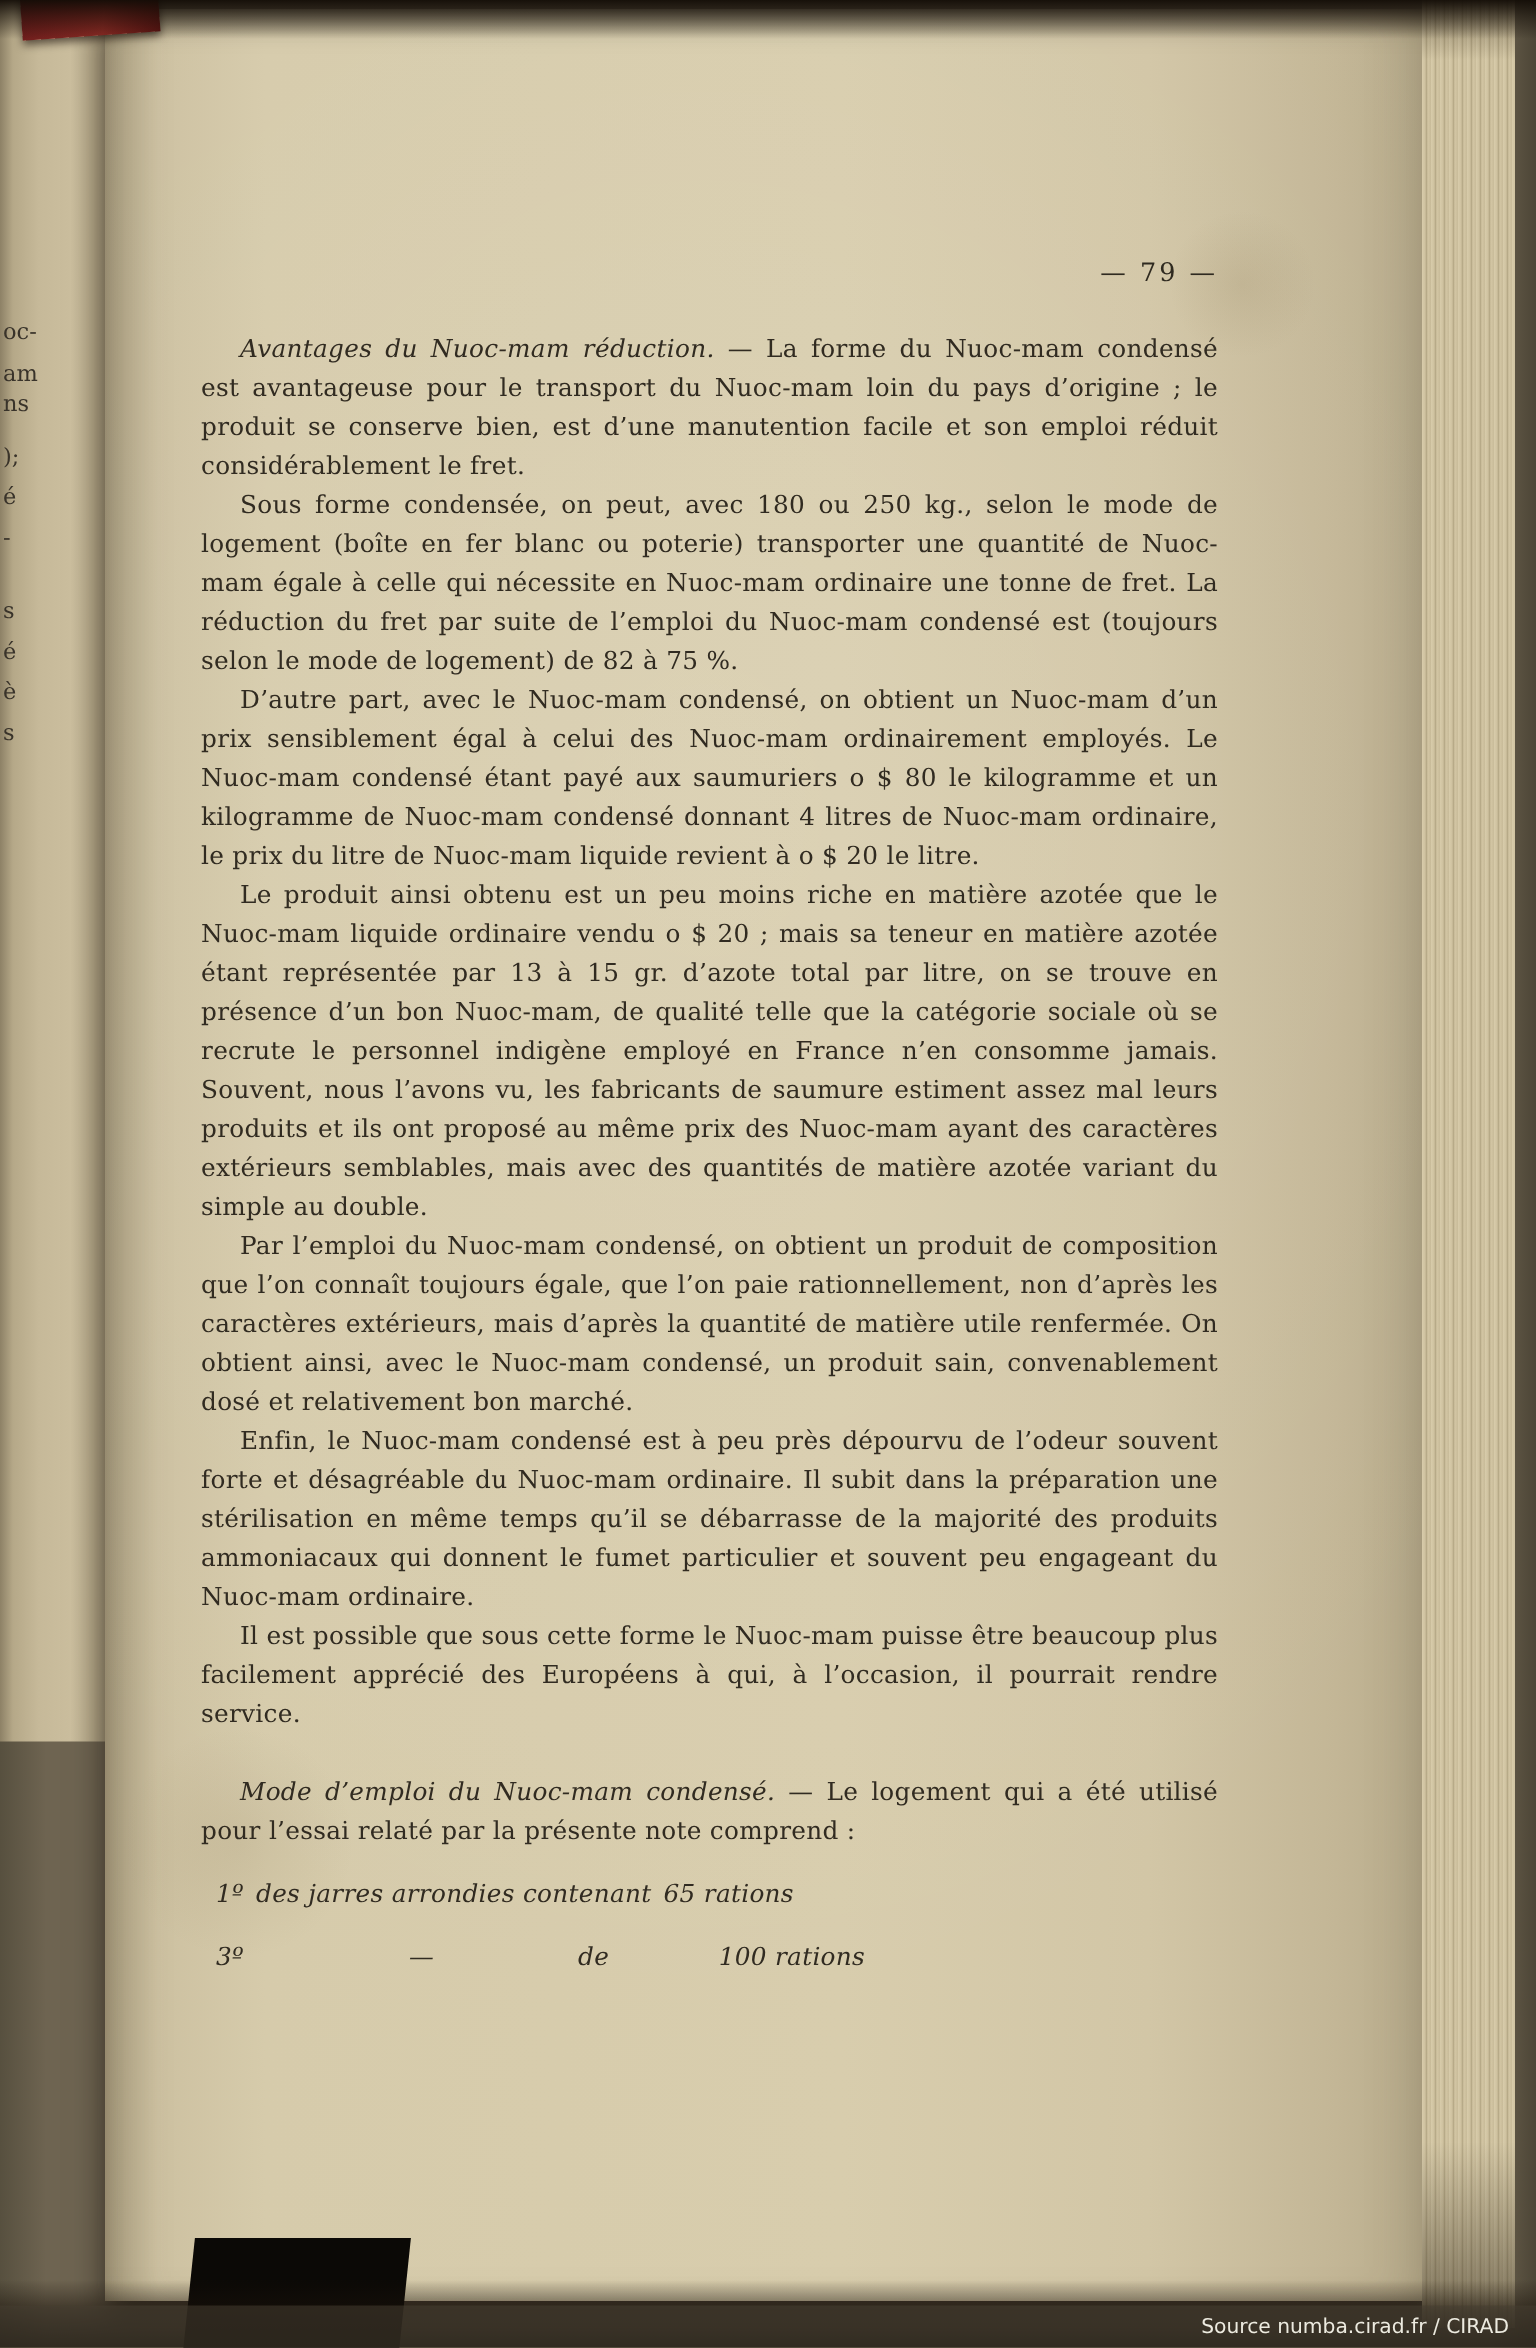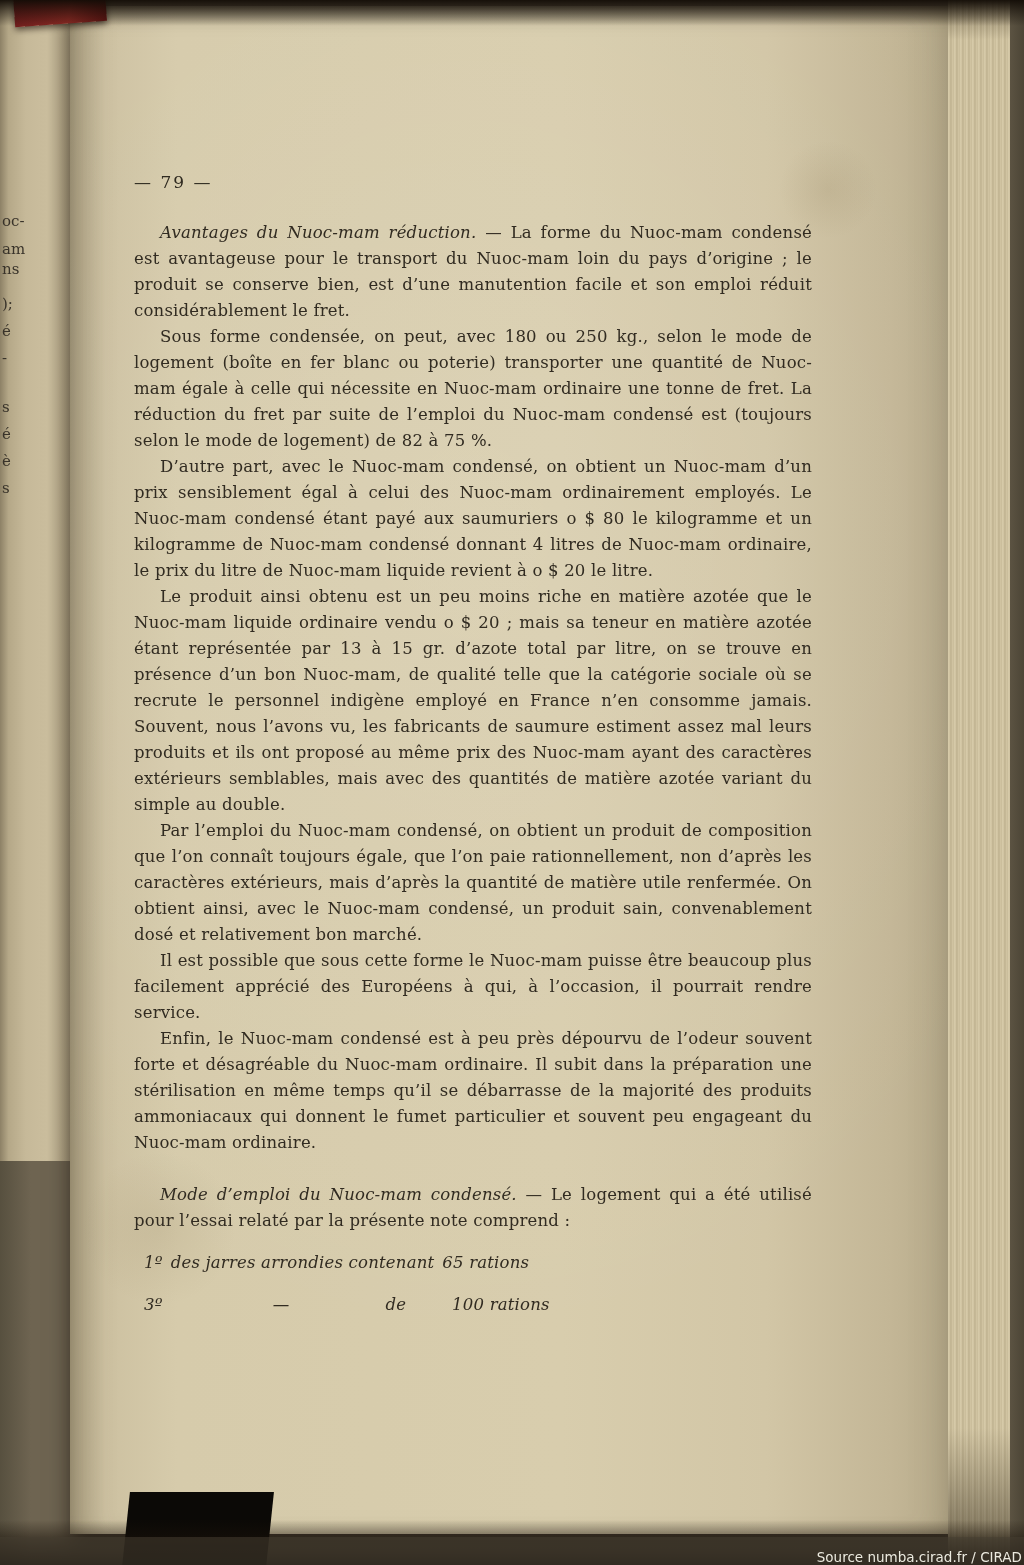--- a/index.html
+++ b/index.html
@@ -31,38 +31,38 @@
       radial-gradient(ellipse 120% 90% at 45% 35%, rgba(255,255,255,0.10), rgba(0,0,0,0) 60%),
       linear-gradient(90deg, #b3a787 0%, #cdc1a1 4%, #d6cbab 12%, #d8cdad 55%, #d2c6a6 78%, #c3b696 92%, #b4a888 100%);
     box-shadow:
       inset 0 18px 22px -14px rgba(25,18,10,0.55),
       inset -30px 0 40px -25px rgba(90,80,60,0.50),
       inset 30px 0 40px -28px rgba(90,80,60,0.45),
       0 10px 20px rgba(15,10,5,0.6);
   }
   .page-number {
     margin-top:166px; margin-left:64px; width:678px;
-    text-align:left; font-size:17px; letter-spacing:2px; color:#2f2a20;
+    text-align:right; font-size:17px; letter-spacing:2px; color:#2f2a20;
   }
   .text-block {
     position:absolute; left:64px; top:214px; width:678px;
     color:#312b21; font-size:16.5px; line-height:26px; text-align:justify;
     letter-spacing:0.2px;
   }
   .text-block p { text-indent:26px; }
   .text-block p em { font-style:italic; }
   .gap-before { margin-top:26px; }
   .list { margin-top:8px; font-size:16.5px; }
   .li { margin-top:16px; margin-left:10px; white-space:nowrap; text-align:left;font-style:italic; }
   .li .num  { margin-right:8px; }
   .li-1 .qty { margin-left:8px; }
   .li-2 .qty { margin-left:126px; }
   .li-3 .dash { margin-left:102px; }
   .li-3 .mid  { margin-left:96px; }
-  .li-3 .qty  { margin-left:46px; }
+  .li-3 .qty  { margin-left:73px; }
   
   .right-stack {
     position:absolute; left:948px; top:0; width:62px; height:1552px;
     background-image:
       linear-gradient(180deg, rgba(40,30,15,0.45) 0, rgba(40,30,15,0) 40px, rgba(40,30,15,0) 92%, rgba(30,22,10,0.5) 100%),
       repeating-linear-gradient(90deg, #d8ccab 0px, #cfc2a0 2px, #b7aa88 3px, #d3c6a4 4px, #c8bb99 6px);
   }
   
   .top-shadow {
     position:absolute; top:0; left:0; width:100%; height:26px;
@@ -81,22 +81,22 @@
     background:linear-gradient(180deg, rgba(25,18,10,0) 0%, rgba(25,18,10,0.55) 45%, rgba(12,8,4,0.85) 100%);
   }
   .cover-notch {
     position:absolute; left:126px; top:1492px; width:144px; height:75px;
     background:#0b0906; transform:skewX(-6deg);
   }
   
   .footer-bar {
     position:absolute; left:0; bottom:0; width:100%; height:28px;
     background:rgba(70,62,50,0.55);
-    display:flex; align-items:flex-end; justify-content:flex-end;
-    padding-right:2px;
+    display:flex; align-items:center; justify-content:flex-end;
+    padding-right:18px;
     font-family:"DejaVu Sans", sans-serif; font-size:13.5px; color:#eceadf;
   }
 </style>
 </head>
 <body>
 
 <div class="scene">
 
   <div class="left-page">
     <span class="frag" style="top:212px">oc-</span>
@@ -113,22 +113,22 @@
 
   <div class="page">
     <div class="page-number">— 79 —</div>
 
     <div class="text-block">
       <p><em>Avantages du Nuoc-mam réduction.</em><span> — La forme du Nuoc-mam condensé est avantageuse pour le transport du Nuoc-mam loin du pays d’origine ; le produit se conserve bien, est d’une manutention facile et son emploi réduit considérablement le fret.</span></p>
       <p><em></em><span>Sous forme condensée, on peut, avec 180 ou 250 kg., selon le mode de logement (boîte en fer blanc ou poterie) transporter une quantité de Nuoc-mam égale à celle qui nécessite en Nuoc-mam ordinaire une tonne de fret. La réduction du fret par suite de l’emploi du Nuoc-mam condensé est (toujours selon le mode de logement) de 82 à 75 %.</span></p>
       <p><em></em><span>D’autre part, avec le Nuoc-mam condensé, on obtient un Nuoc-mam d’un prix sensiblement égal à celui des Nuoc-mam ordinairement employés. Le Nuoc-mam condensé étant payé aux saumuriers o $ 80 le kilogramme et un kilogramme de Nuoc-mam condensé donnant 4 litres de Nuoc-mam ordinaire, le prix du litre de Nuoc-mam liquide revient à o $ 20 le litre.</span></p>
       <p><em></em><span>Le produit ainsi obtenu est un peu moins riche en matière azotée que le Nuoc-mam liquide ordinaire vendu o $ 20 ; mais sa teneur en matière azotée étant représentée par 13 à 15 gr. d’azote total par litre, on se trouve en présence d’un bon Nuoc-mam, de qualité telle que la catégorie sociale où se recrute le personnel indigène employé en France n’en consomme jamais. Souvent, nous l’avons vu, les fabricants de saumure estiment assez mal leurs produits et ils ont proposé au même prix des Nuoc-mam ayant des caractères extérieurs semblables, mais avec des quantités de matière azotée variant du simple au double.</span></p>
       <p><em></em><span>Par l’emploi du Nuoc-mam condensé, on obtient un produit de composition que l’on connaît toujours égale, que l’on paie rationnellement, non d’après les caractères extérieurs, mais d’après la quantité de matière utile renfermée. On obtient ainsi, avec le Nuoc-mam condensé, un produit sain, convenablement dosé et relativement bon marché.</span></p>
+      <p><em></em><span>Enfin, le Nuoc-mam condensé est à peu près dépourvu de l’odeur souvent forte et désagréable du Nuoc-mam ordinaire. Il subit dans la préparation une stérilisation en même temps qu’il se débarrasse de la majorité des produits ammoniacaux qui donnent le fumet particulier et souvent peu engageant du Nuoc-mam ordinaire.</span></p>
       <p><em></em><span>Il est possible que sous cette forme le Nuoc-mam puisse être beaucoup plus facilement apprécié des Européens à qui, à l’occasion, il pourrait rendre service.</span></p>
-      <p><em></em><span>Enfin, le Nuoc-mam condensé est à peu près dépourvu de l’odeur souvent forte et désagréable du Nuoc-mam ordinaire. Il subit dans la préparation une stérilisation en même temps qu’il se débarrasse de la majorité des produits ammoniacaux qui donnent le fumet particulier et souvent peu engageant du Nuoc-mam ordinaire.</span></p>
       <p class="gap-before"><em>Mode d’emploi du Nuoc-mam condensé.</em><span> — Le logement qui a été utilisé pour l’essai relaté par la présente note comprend :</span></p>
 
       <div class="list">
         <div class="li li-1">
           <span class="num">1º</span><span class="desc">des jarres arrondies contenant</span><span class="qty">65 rations</span>
         </div>
         <div class="li li-3">
           <span class="num">3º</span><span class="dash">—</span><span class="mid">de</span><span class="qty">100 rations</span>
         </div>
       </div>

